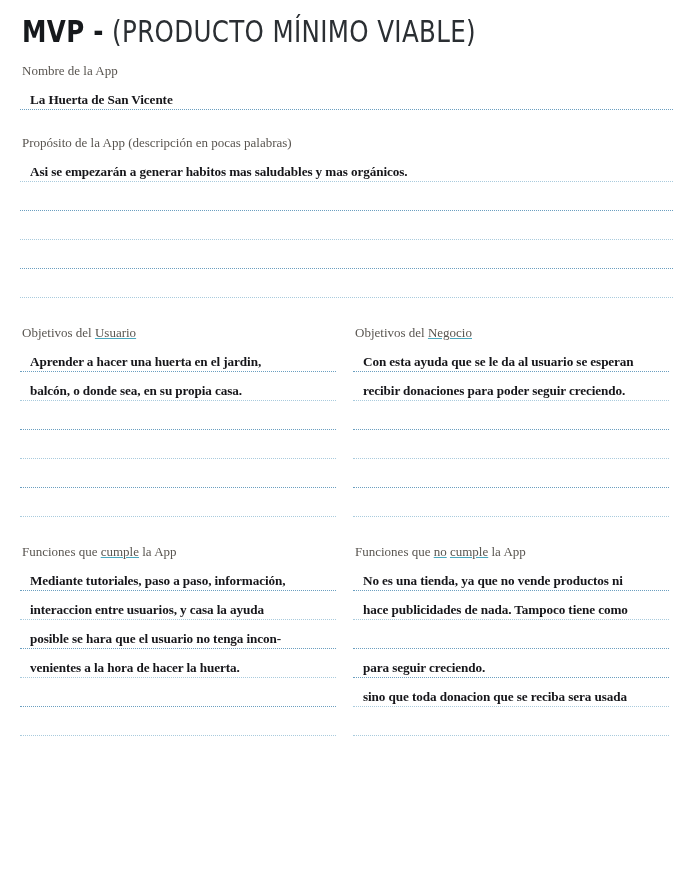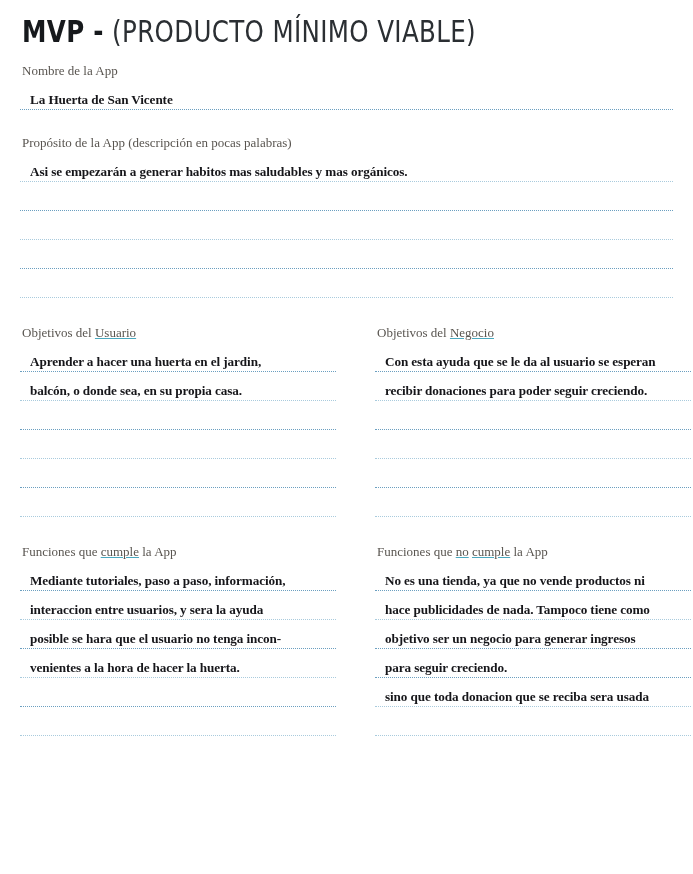--- a/index.html
+++ b/index.html
@@ -98,21 +98,21 @@
     font-weight: 700;
     color: #16161a;
     letter-spacing: -0.1px;
     white-space: nowrap;
     margin-left: 7px;
   }
 
   
   .cols {
     display: flex;
-    gap: 39px;
+    gap: 17px;
   }
   .col {
     width: 316px;
     flex: 0 0 316px;
   }
 
   
   .sp-a { height: 24px; }
   .sp-b { height: 26px; }
   .sp-c { height: 26px; }
@@ -235,21 +235,21 @@
   <div class="cols">
 
     <div class="col section">
       <div class="section-label"><span>Funciones que </span><span class="u">cumple</span><span> la App</span></div>
       <div class="lines">
         <div class="line">
           <span class="txt">Mediante tutoriales, paso a paso, información,</span>
           <span class="rule"></span>
         </div>
         <div class="line alt">
-          <span class="txt">interaccion entre usuarios, y sera la ayuda</span>
+          <span class="txt">interaccion entre usuarios, y casa la ayuda</span>
           <span class="rule"></span>
         </div>
         <div class="line">
           <span class="txt">posible se hara que el usuario no tenga incon-</span>
           <span class="rule"></span>
         </div>
         <div class="line alt">
           <span class="txt">venientes a la hora de hacer la huerta.</span>
           <span class="rule"></span>
         </div>
@@ -269,21 +269,20 @@
       <div class="lines">
         <div class="line">
           <span class="txt">No es una tienda, ya que no vende productos ni</span>
           <span class="rule"></span>
         </div>
         <div class="line alt">
           <span class="txt">hace publicidades de nada. Tampoco tiene como</span>
           <span class="rule"></span>
         </div>
         <div class="line">
-          <span class="txt">objetivo ser un negocio para generar ingresos</span>
           <span class="rule"></span>
         </div>
         <div class="line">
           <span class="txt">para seguir creciendo.</span>
           <span class="rule"></span>
         </div>
         <div class="line alt">
           <span class="txt">sino que toda donacion que se reciba sera usada</span>
           <span class="rule"></span>
         </div>

